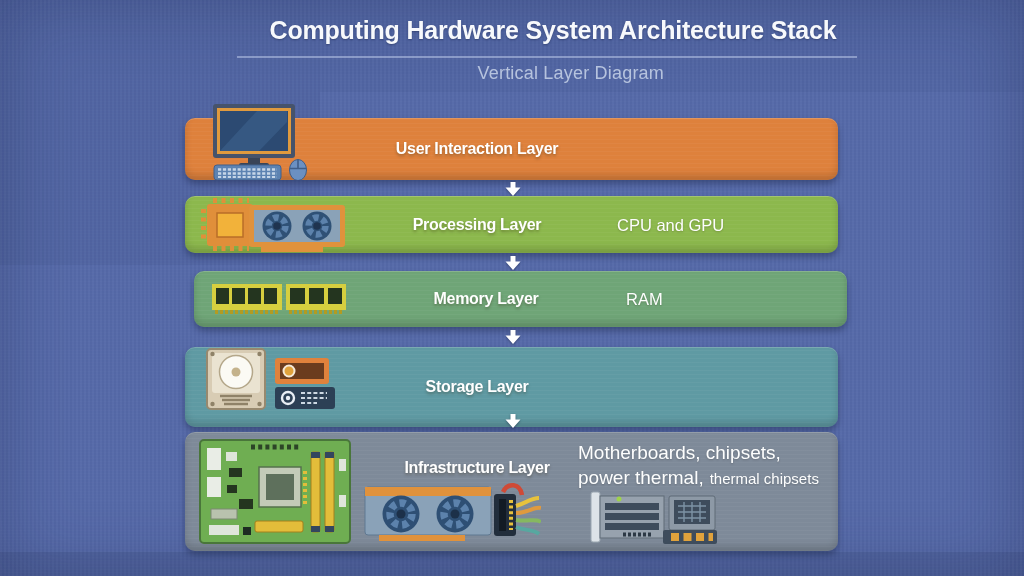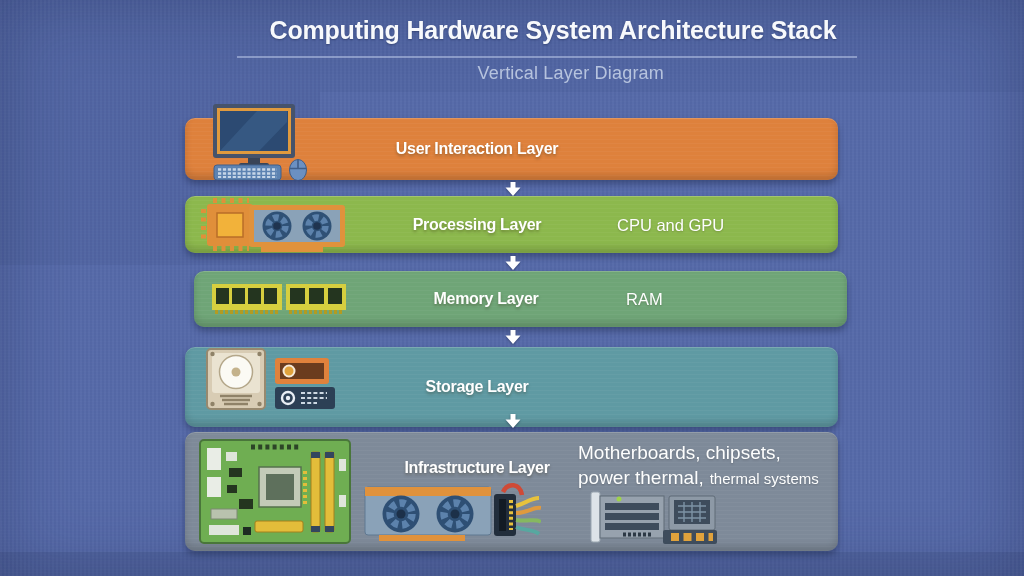--- a/index.html
+++ b/index.html
@@ -252,17 +252,17 @@
       <rect x="82" y="8" width="46" height="34" rx="2" fill="#8d99a6" stroke="#5f6b77"></rect>
       <rect x="87" y="12" width="36" height="24" fill="#3e4c5c"></rect>
       <path d="M91,18 h28 M91,24 h28 M91,30 h28 M97,14 v20 M105,14 v20 M113,14 v20" stroke="#7d93a5" stroke-width="1.4" fill="none"></path>
       <rect x="76" y="42" width="54" height="14" rx="2" fill="#3e4c5c"></rect>
       <line x1="84" y1="49" x2="126" y2="49" stroke="#e0a23c" stroke-width="8" stroke-dasharray="8 4.5"></line>
     </svg>
     <div class="band-label">Infrastructure Layer</div>
     <div class="infra-desc">
       <div class="infra-line1">Motherboards, chipsets,</div>
       <div class="infra-line2">
-        <span>power thermal,</span><span class="infra-small">thermal systems</span>
+        <span>power thermal,</span><span class="infra-small">thermal chipsets</span>
       </div>
     </div>
   </div>
 </div>
 
 </body></html>

